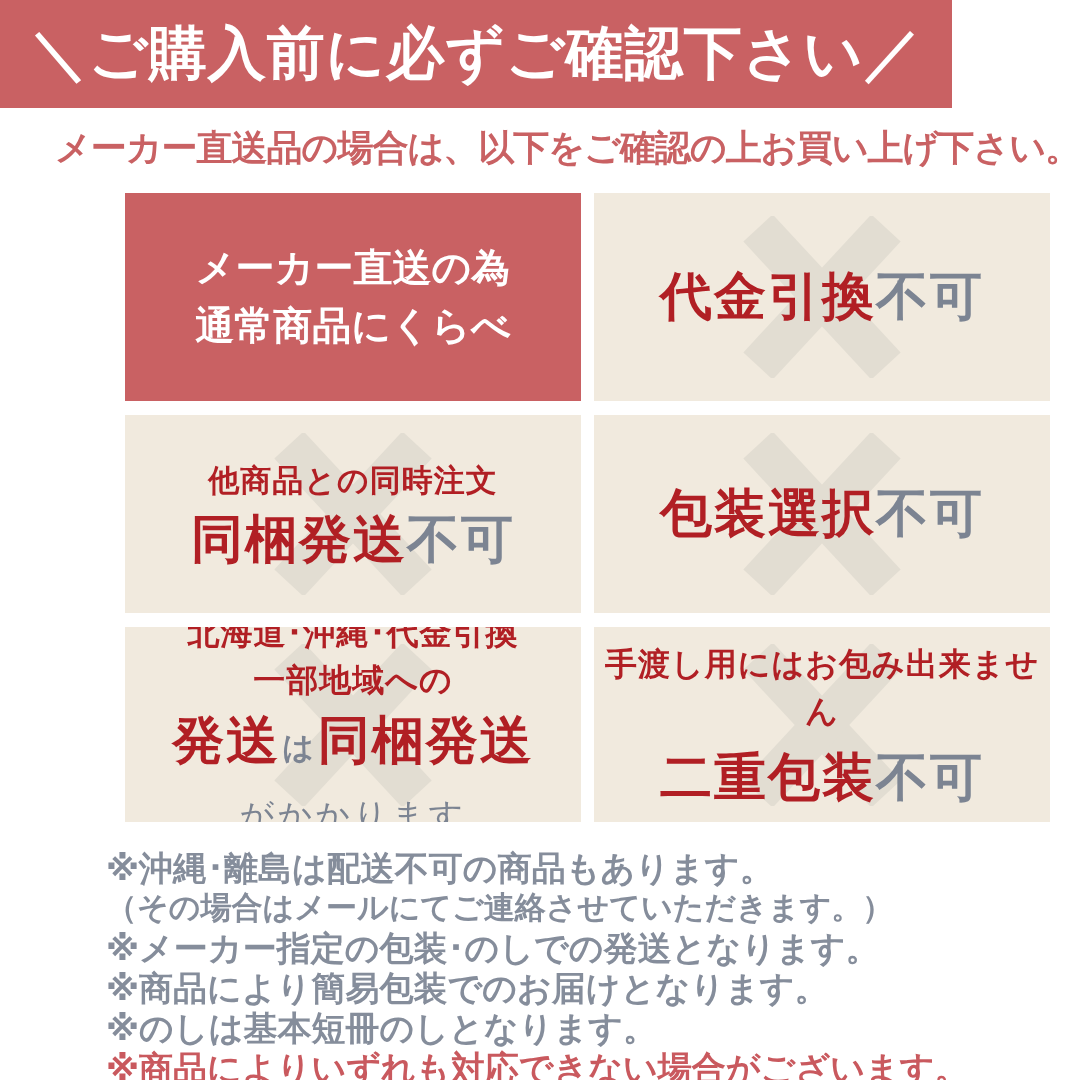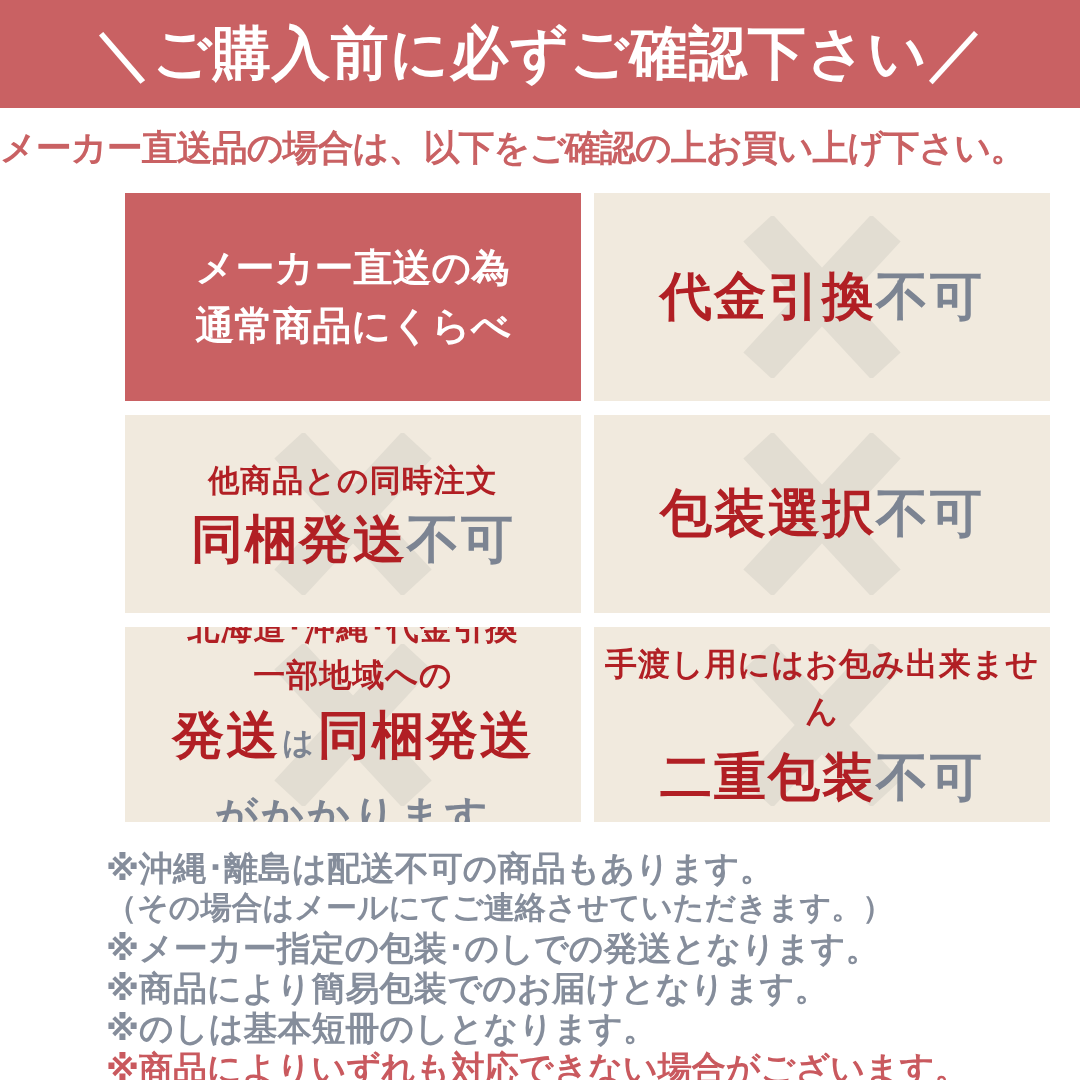--- a/index.html
+++ b/index.html
@@ -9,30 +9,30 @@
     --beige:#f1eade;
     --cross:#e2ddd2;
     --note-gray:#858d9b;
     --note-red:#c9595e;
   }
   *{margin:0;padding:0;box-sizing:border-box;}
   html,body{width:1080px;height:1080px;background:#ffffff;overflow:hidden;}
   body{font-family:"Liberation Sans","DejaVu Sans",sans-serif;}
 
   .banner{
-    width:1080px;height:108px;
+    width:952px;height:108px;
     background:var(--banner-bg);
     color:#ffffff;
     display:flex;align-items:center;justify-content:center;
     font-size:58px;font-weight:bold;letter-spacing:1px;font-family:Liberation Mono, monospace;
   }
 
   .subtitle{
     margin-top:16px;
-    text-align:left;
+    text-align:right;
     color:var(--banner-bg);
     font-size:36px;
     font-weight:600;
     letter-spacing:-1px;
   }
 
   .grid{
     margin:20px 0 0 77px;
     width:925px;
     display:grid;
@@ -73,21 +73,21 @@
   .mid-gray{color:var(--muted-gray);font-size:31px;font-weight:bold;margin:0 2px;}
 
   .sub-line{
     color:var(--accent-red);
     font-size:31px;font-weight:600;letter-spacing:1px;
     line-height:1.45;
   }
   .cell-remote .sub-line{font-size:32px;font-weight:bold;}
   .tail-line{
     color:var(--muted-gray);
-    font-size:42px;font-weight:bold;letter-spacing:3px;
+    font-size:34px;font-weight:normal;letter-spacing:3px;
     margin-top:22px;
   }
   .cell-bundle .sub-line{margin-bottom:6px;}
   .cell-double .sub-line{margin-bottom:14px;font-size:32px;}
   .cell-remote .main-line{margin-top:8px;}
 
   .notes{
     margin:26px 0 0 106px;
     color:var(--note-gray);
   }

